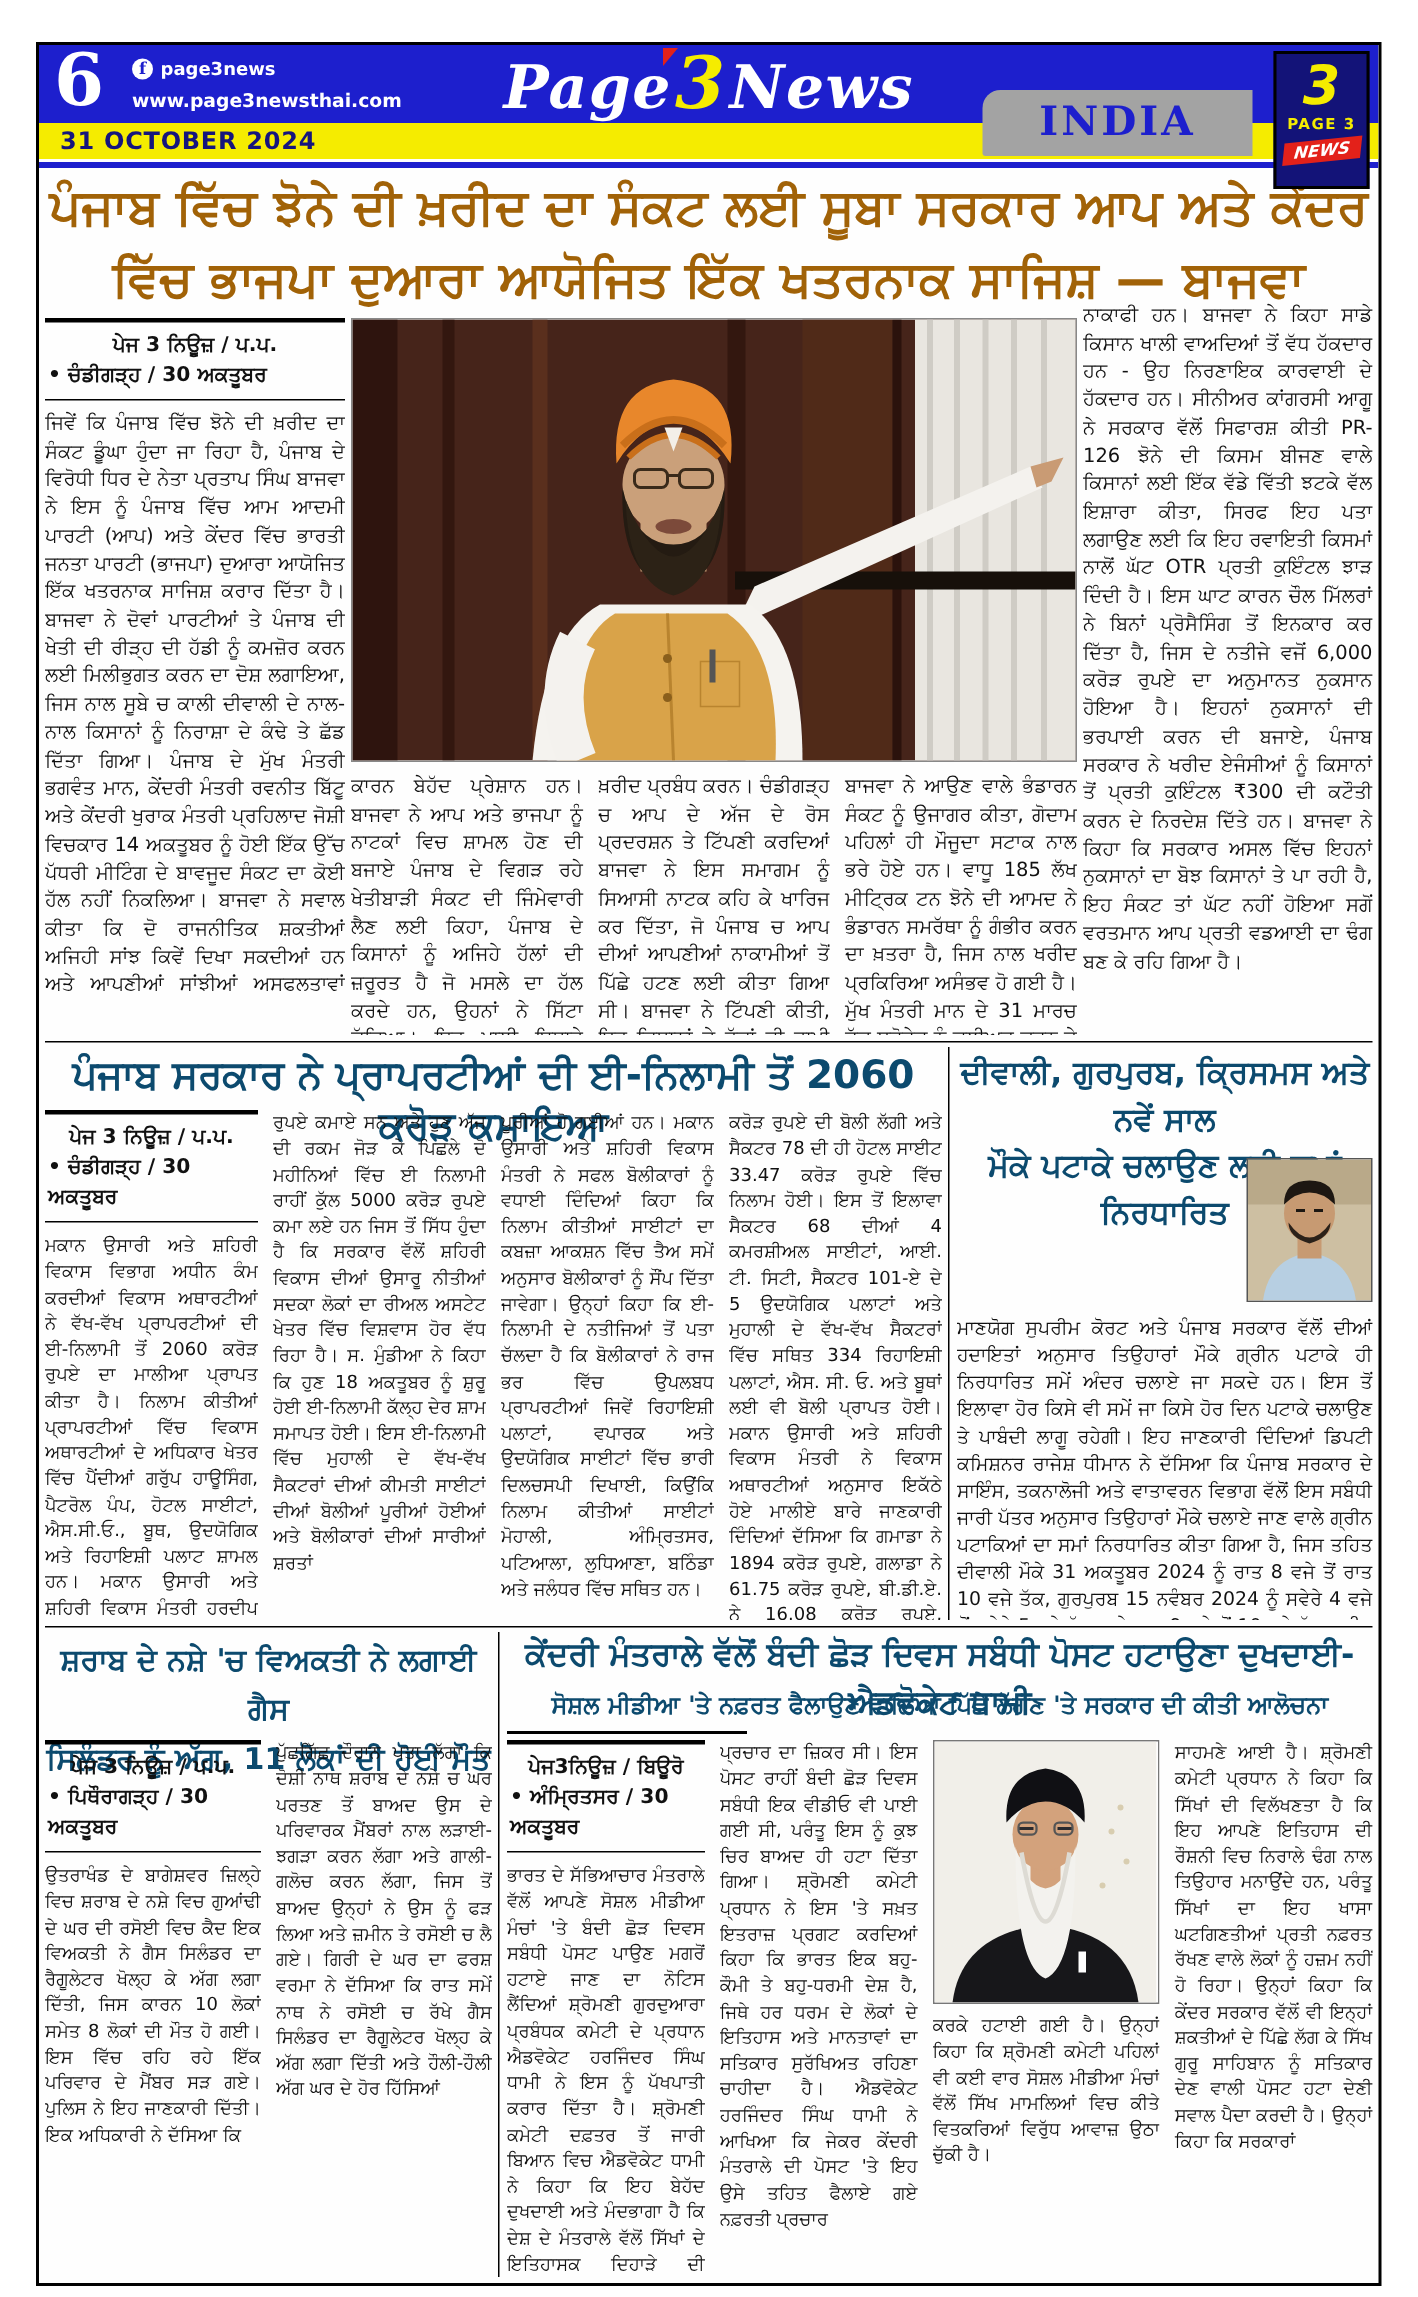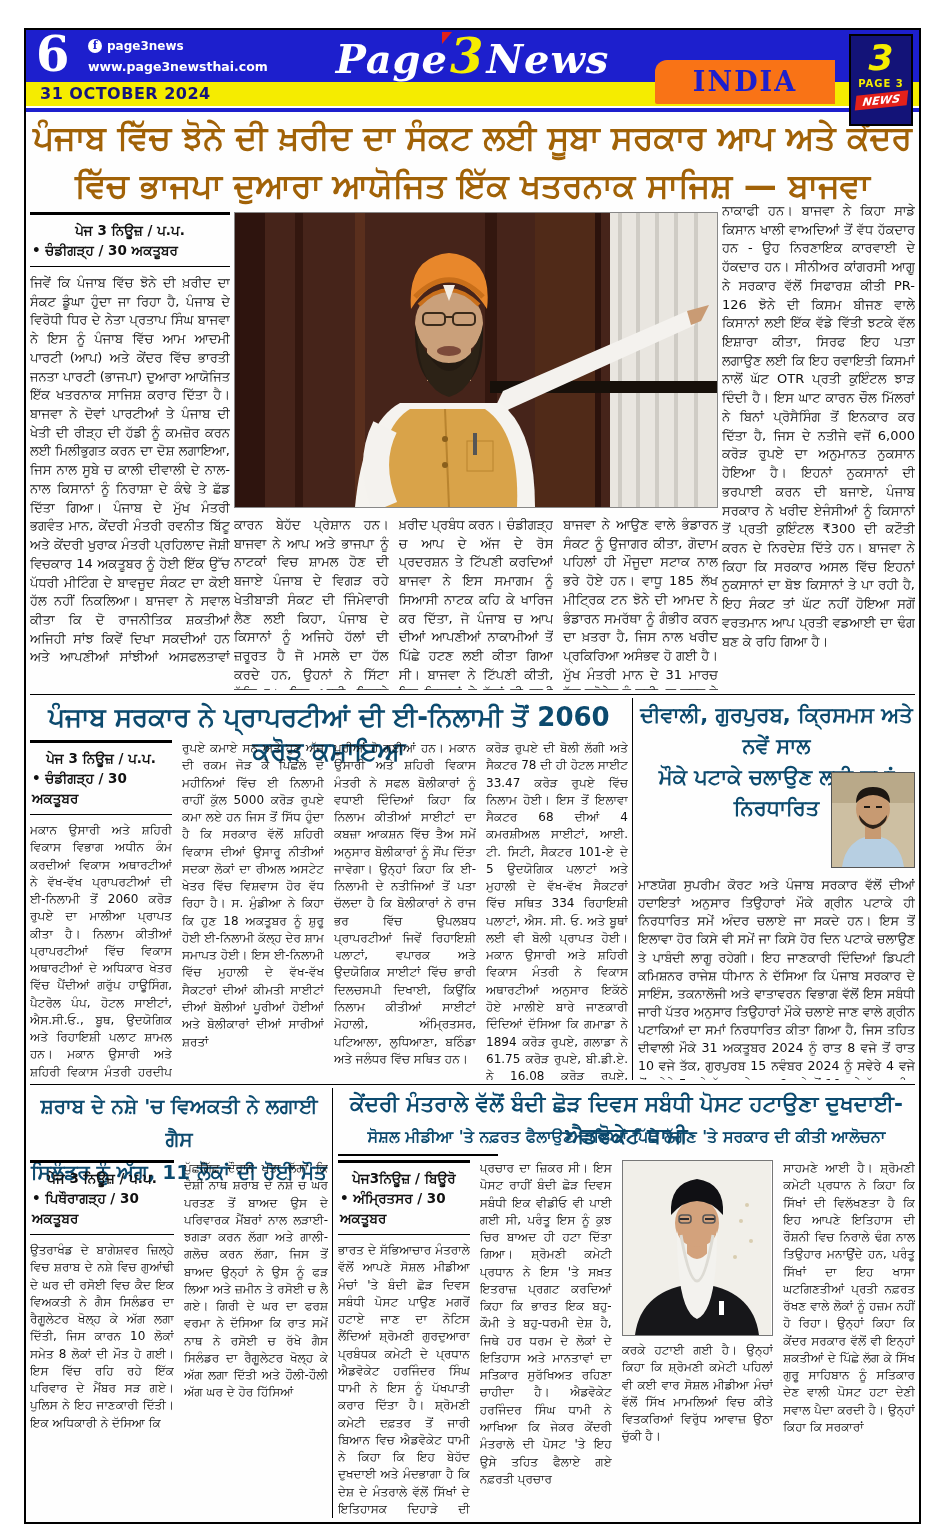--- a/index.html
+++ b/index.html
@@ -30,21 +30,21 @@
     font-family:"DejaVu Serif","Liberation Serif",serif; font-style:italic; font-weight:bold;
     color:#ffffff; font-size:40px; line-height:48px; letter-spacing:1px;
   }
   .masthead-title .m3 { color:#f5ec00; font-size:48px; position:relative; padding:0 2px; }
   .masthead-title .m3::before {
     content:""; position:absolute; left:-6px; top:4px; width:0; height:0;
     border-left:10px solid #e3211a; border-bottom:12px solid transparent;
   }
   .india-box {
     position:absolute; right:84px; top:30px; width:180px; height:44px;
-    background:#f97316; border-radius:12px 0 0 2px; text-align:center;
+    background:#a3a3a3; border-radius:12px 0 0 2px; text-align:center;
   }
   .india-box span { color:#1d1fcd; font-family:"DejaVu Serif",serif; font-weight:bold; font-size:27px; line-height:44px; letter-spacing:2px; }
   .p3-logo {
     position:absolute; right:6px; top:4px; width:64px; height:92px;
     background:#131378; border:2px solid #000; text-align:center; z-index:5;
   }
   .p3-logo .digit { color:#f5ec00; font-size:36px; font-weight:bold; font-style:italic; line-height:40px; display:block; margin-top:2px;}
   .p3-logo .line1 { color:#f5ec00; font-size:10px; font-weight:bold; display:block; letter-spacing:1px; }
   .p3-logo .ribbon { display:inline-block; margin-top:3px; background:#e3211a; color:#fff; font-style:italic; font-weight:bold; font-size:11px; padding:1px 7px; transform:skew(-12deg) rotate(-6deg); }
 

